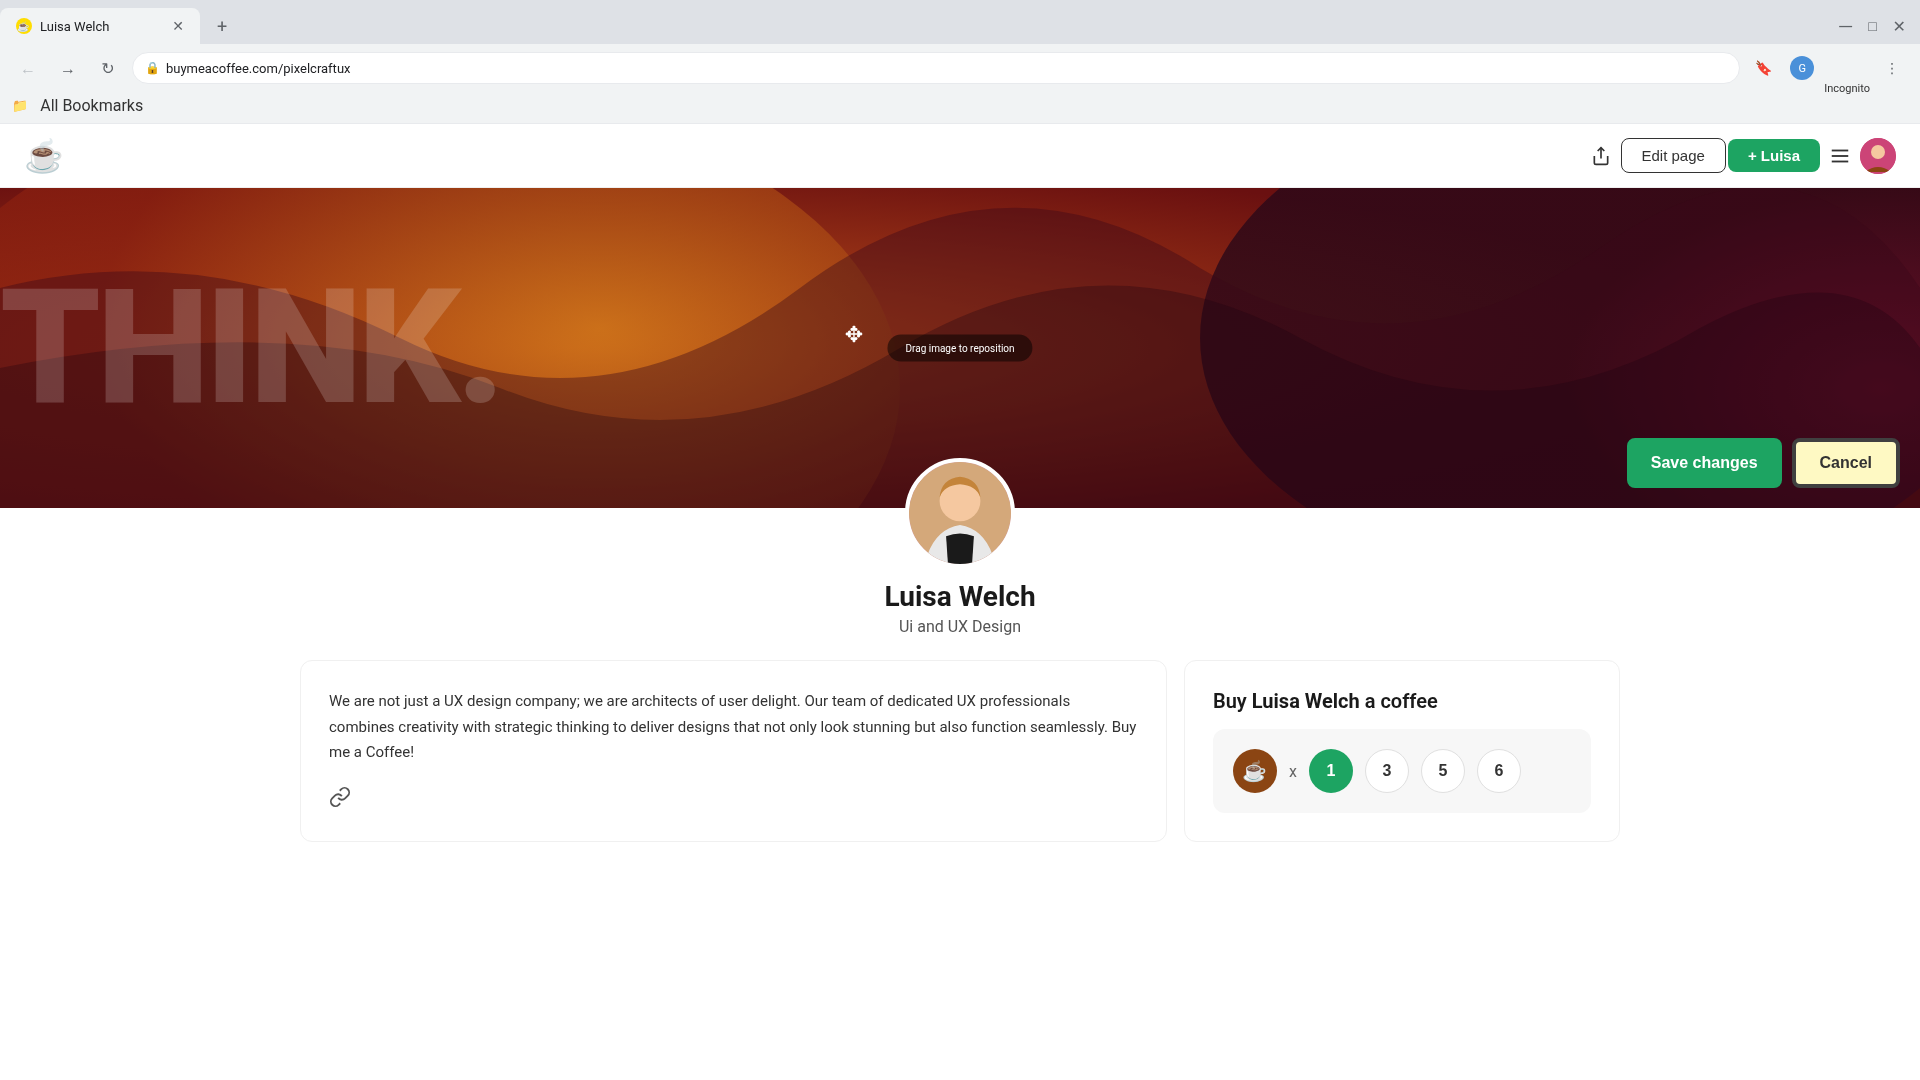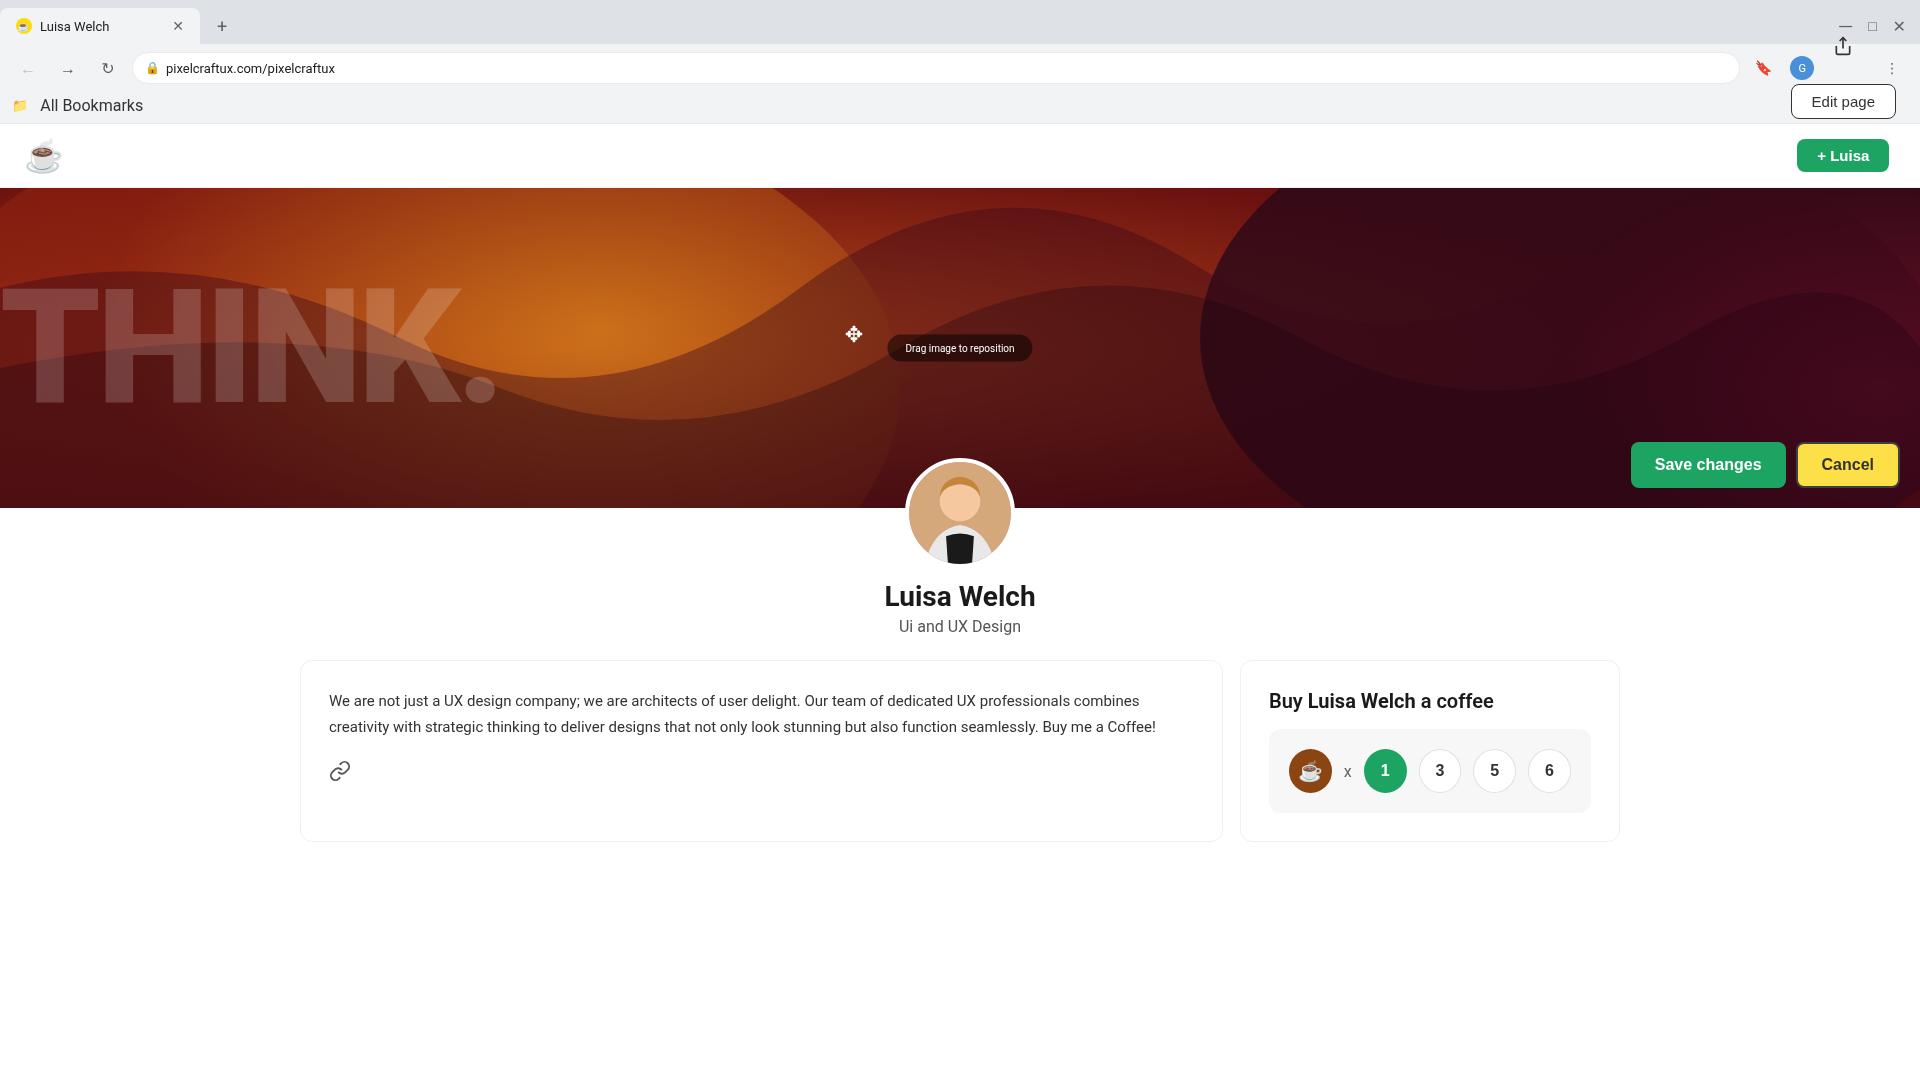--- a/index.html
+++ b/index.html
@@ -23,48 +23,48 @@
     .bookmarks-bar { background: #f1f3f4; padding: 2px 12px 6px; display: flex; align-items: center; font-size: 12px; color: #202124; border-bottom: 1px solid #e8eaed; }
     .bookmark-item { display: flex; align-items: center; gap: 4px; padding: 2px 6px; border-radius: 4px; cursor: pointer; }
 
     
     .app-wrapper { width: 100%; background: #fff; }
 
     
     .app-header { display: flex; align-items: center; padding: 0 24px; height: 64px; background: #fff; border-bottom: 1px solid #f0f0f0; }
     .app-logo { display: flex; align-items: center; gap: 8px; }
     .coffee-icon { font-size: 28px; }
-    .header-actions { display: flex; align-items: center; gap: 20px; margin-left: auto; flex-direction: column; }
+    .header-actions { display: flex; align-items: center; gap: 2px; margin-left: auto; }
     .share-btn { width: 36px; height: 36px; display: flex; align-items: center; justify-content: center; border-radius: 6px; cursor: pointer; color: #333; font-size: 18px; }
     .edit-page-btn { padding: 8px 20px; border-radius: 8px; border: 1px solid #333; background: #fff; font-size: 15px; font-weight: 500; cursor: pointer; color: #333; }
     .create-btn { padding: 8px 20px; border-radius: 8px; background: #1da462; color: #fff; font-size: 15px; font-weight: 600; cursor: pointer; border: none; }
     .menu-btn { width: 36px; height: 36px; display: flex; align-items: center; justify-content: center; cursor: pointer; font-size: 20px; color: #333; }
     .avatar { width: 36px; height: 36px; border-radius: 50%; background: #c47; overflow: hidden; display: flex; align-items: center; justify-content: center; }
 
     
     .hero-banner { position: relative; width: 100%; height: 320px; overflow: hidden; cursor: grab; }
     .hero-bg { width: 100%; height: 100%; background: linear-gradient(135deg, #8b1a1a 0%, #c4501a 20%, #d4751a 35%, #b8601a 50%, #8b1a2a 70%, #5a1a3a 85%, #3a0a2a 100%); display: flex; align-items: center; justify-content: center; }
     .drag-hint { position: absolute; top: 50%; left: 50%; transform: translate(-50%, -50%); background: rgba(0,0,0,0.45); color: #fff; padding: 8px 18px; border-radius: 20px; font-size: 14px; white-space: nowrap; }
     .banner-buttons { position: absolute; bottom: 20px; right: 20px; display: flex; gap: 10px; z-index: 20; }
     .save-changes-btn { padding: 12px 24px; background: #1da462; color: #fff; border: none; border-radius: 8px; font-size: 16px; font-weight: 600; cursor: pointer; }
-    .cancel-btn { padding: 12px 24px; background: #fde047; color: #333; border: 2px solid #404040; border-radius: 8px; font-size: 16px; font-weight: 600; cursor: pointer; }
+    .cancel-btn { padding: 12px 24px; background: #fef9c3; color: #333; border: 4px solid #404040; border-radius: 8px; font-size: 16px; font-weight: 600; cursor: pointer; }
 
     
     .profile-section { display: flex; flex-direction: column; align-items: center; padding-top: 0; background: #fff; }
     .profile-avatar-container { margin-top: -50px; z-index: 10; }
     .profile-avatar { width: 110px; height: 110px; border-radius: 50%; border: 4px solid #fff; overflow: hidden; background: #d4a0a0; display: flex; align-items: center; justify-content: center; }
     .profile-name { font-size: 28px; font-weight: 700; color: #1a1a1a; margin-top: 12px; }
     .profile-subtitle { font-size: 16px; color: #555; margin-top: 4px; margin-bottom: 24px; }
 
     
     .main-content { display: flex; gap: 17px; padding: 0 300px; background: #fff; }
     .left-panel { flex: 1; background: #fff; border-radius: 12px; padding: 28px; border: 1px solid #f0f0f0; }
     .about-text { font-size: 15px; color: #333; line-height: 1.7; }
     .link-icon { margin-top: 20px; font-size: 20px; color: #555; cursor: pointer; }
-    .right-panel { width: 380px; background: #fff; border-radius: 12px; padding: 28px; border: 1px solid #f0f0f0; }
+    .right-panel { width: 436px; background: #fff; border-radius: 12px; padding: 28px; border: 1px solid #f0f0f0; }
     .buy-coffee-title { font-size: 20px; font-weight: 600; color: #1a1a1a; margin-bottom: 16px; }
     .coffee-selector { background: #f7f7f7; border-radius: 12px; padding: 20px; display: flex; align-items: center; gap: 12px; }
     .coffee-cup { width: 44px; height: 44px; border-radius: 50%; background: #8b4513; display: flex; align-items: center; justify-content: center; font-size: 20px; }
     .x-label { font-size: 16px; color: #666; }
     .quantity-btn { width: 44px; height: 44px; border-radius: 50%; display: flex; align-items: center; justify-content: center; font-size: 16px; font-weight: 600; cursor: pointer; border: none; }
     .qty-active { background: #1da462; color: #fff; }
     .qty-inactive { background: #fff; color: #333; border: 1px solid #e0e0e0; }
   </style>
 </head>
 <body>
@@ -84,21 +84,21 @@
       <span style="font-size:16px;cursor:pointer;color:#5f6368;padding:0 6px;">✕</span>
     </div>
   </div>
 
   <div class="browser-toolbar">
     <div class="nav-btn disabled">←</div>
     <div class="nav-btn">→</div>
     <div class="nav-btn">↻</div>
     <div class="address-bar">
       <span class="lock-icon">🔒</span>
-      <span class="address-url">pixelcraftux.com/pixelcraftux</span>
+      <span class="address-url">buymeacoffee.com/pixelcraftux</span>
     </div>
     <div class="toolbar-actions">
       <div class="toolbar-icon-btn" style="font-size:14px;color:#bdc1c6;">🔖</div>
       <div class="toolbar-icon-btn">
         <div style="width:24px;height:24px;border-radius:50%;background:#4a90d9;display:flex;align-items:center;justify-content:center;color:#fff;font-size:11px;">G</div>
       </div>
       <span style="font-size:11px;color:#333;margin-top:40px;">Incognito</span>
       <div class="toolbar-icon-btn" style="font-size:14px;">⋮</div>
     </div>
   </div>

